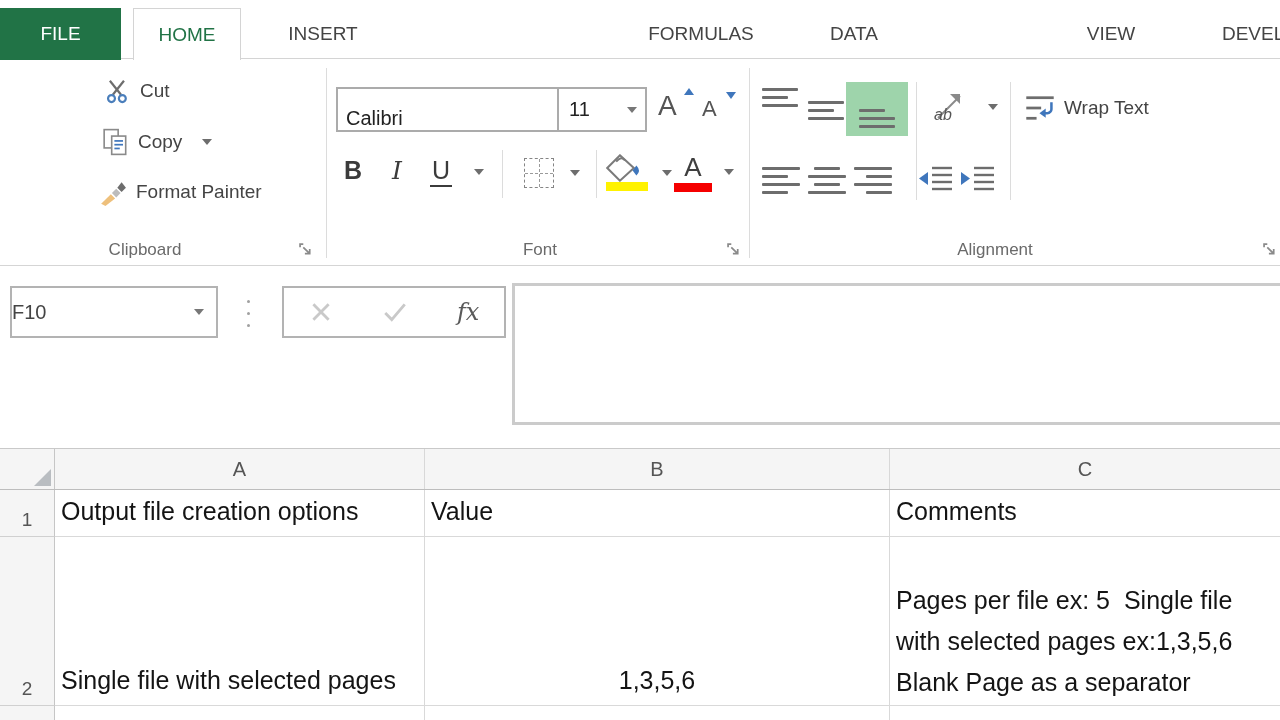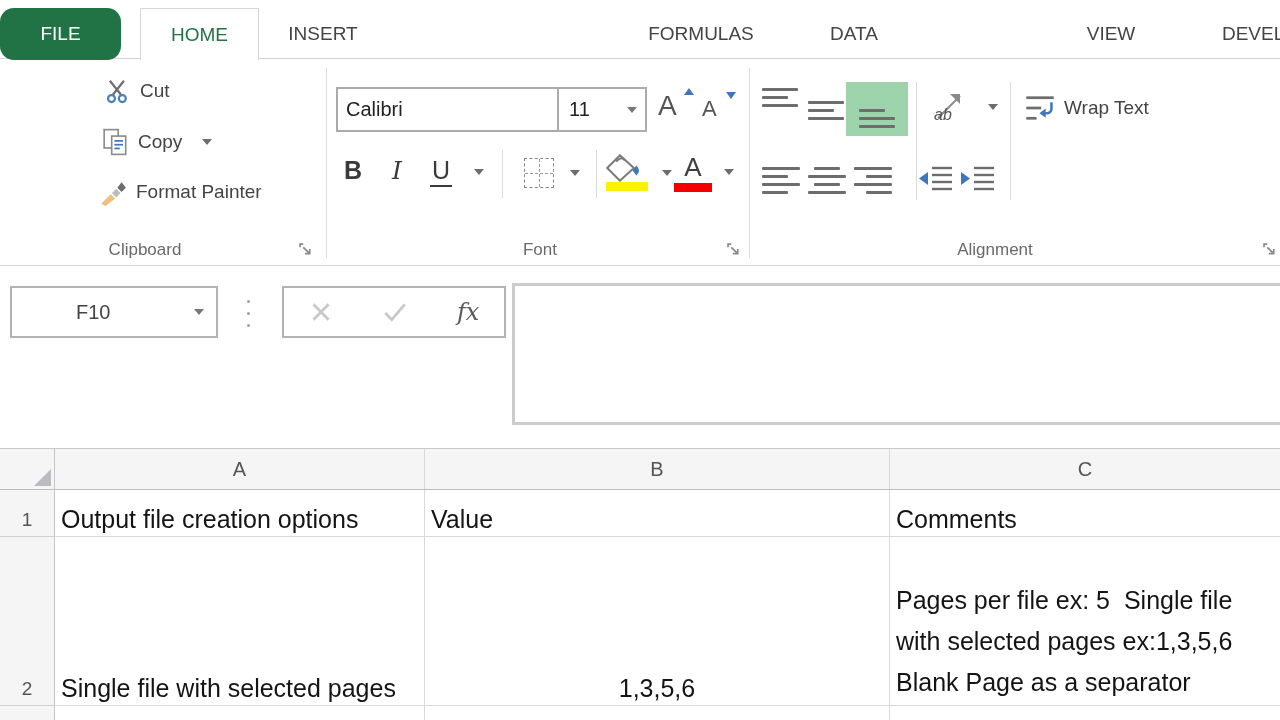--- a/index.html
+++ b/index.html
@@ -55,21 +55,21 @@
               border-top:7px solid #3f76bc; position:absolute; }
   
   .lines { display:flex; flex-direction:column; }
   .lines i { display:block; height:3px; background:#6d6d6d; border-radius:1px; }
   .selected-tool { background:#9ed4ab; }
   
   .fxrow { position:absolute; left:0; top:266px; width:1280px; height:182px; background:#fff; }
   .namebox { position:absolute; left:10px; top:20px; width:208px; height:52px;
              border:2px solid #b3b3b3; display:flex; align-items:center;
              font-size:20px; color:#444; }
-  .namebox .nb-text { margin-left:64px; }
+  .namebox .nb-text { }
   .namebox .caret { position:absolute; right:12px; border-top-color:#777; }
   .dotsep { position:absolute; left:247px; top:34px; display:flex; flex-direction:column; gap:9px; }
   .dotsep i { width:3px; height:3px; background:#a0a0a0; border-radius:50%; }
   .fxbox { position:absolute; left:282px; top:20px; width:224px; height:52px;
            border:2px solid #b3b3b3; display:flex; align-items:center; justify-content:space-around; }
   .fx-glyph { font-family:"DejaVu Serif", serif; font-style:italic; font-size:24px; color:#5a5a5a; }
   .formulabox { position:absolute; left:512px; top:17px; width:790px; height:142px;
                 border:3px solid #cbcbcb; background:#fff; font-size:20px; color:#222; padding:4px 8px; }
   
   .sheet { position:absolute; left:0; top:448px; width:1280px; height:272px;
@@ -81,37 +81,37 @@
   .colhdr { display:flex; align-items:center; justify-content:center;
             font-size:20px; color:#555; border-right:1px solid #d8d8d8; }
   .wA { width:370px; } .wB { width:465px; } .wC { width:390px; border-right:none; }
   .sheet-row { display:flex; }
   .row1 { height:47px; } .row2 { height:169px; } .row3 { height:15px; }
   .rowhdr { width:55px; background:#f5f5f5; border-right:1px solid #c6c6c6;
             border-bottom:1px solid #d0d0d0; display:flex; align-items:flex-end;
             justify-content:center; font-size:19px; color:#555; padding-bottom:5px; }
   .cell { border-right:1px solid #d9d9d9; border-bottom:1px solid #d9d9d9;
           font-size:25px; color:#141414; display:flex; align-items:flex-end;
-          overflow:hidden; padding:0 0 2px 6px; }
+          overflow:hidden; padding:0 0 10px 6px; }
   .cell.cC { border-right:none; }
   .cell-nowrap { white-space:nowrap; padding-right:0; }
   .cell-center { justify-content:center; padding-left:0; }
   .cell-wrap { white-space:pre-wrap; line-height:41px; padding-bottom:2px; }
   .cell-wrap .inner { width:345px; }
   .row3 .cell { border-bottom:none; }
   svg { display:block; }
 </style>
 </head>
 <body>
 
 <div class="screen">
 
   <div class="tabbar">
-    <div class="tab tab-file" style="left:0;border-radius:14px;">FILE</div>
-    <div class="tab tab-active" style="left:140px; width:119px;">HOME</div>
+    <div class="tab tab-file" style="left:0;">FILE</div>
+    <div class="tab tab-active" style="left:133px; width:108px;">HOME</div>
     <div class="tab" style="left:258px; width:130px;">INSERT</div>
     <div class="tab" style="left:616px; width:170px;">FORMULAS</div>
     <div class="tab" style="left:798px; width:112px;">DATA</div>
     <div class="tab" style="left:1058px; width:106px;">VIEW</div>
     <div class="tab" style="left:1182px; width:196px;">DEVELOPER</div>
   </div>
 
   <div class="ribbon">
 
 
@@ -149,21 +149,21 @@
     <div class="grouplabel" style="left:40px; width:210px;">Clipboard</div>
     <div class="launcher" style="left:299px;">
       <svg width="15" height="15" viewBox="0 0 14 14">
         <path d="M1 4 V1 H4" fill="none" stroke="#8a8a8a" stroke-width="1.6"></path>
         <path d="M4 4 L10 10 M10 5.5 V10 H5.5" fill="none" stroke="#8a8a8a" stroke-width="1.6"></path>
       </svg>
     </div>
 
     <div class="vsep" style="left:326px; top:8px; height:190px;"></div>
 
-    <div class="combo" style="left:336px; top:27px; width:265px;">
+    <div class="combo" style="left:336px; top:27px; width:265px;align-items:flex-end;">
       <span style="margin-left:8px;">Calibri</span>
       <span class="caret"></span>
     </div>
     <div class="combo" style="left:557px; top:27px; width:90px;">
       <span style="margin-left:10px;">11</span>
       <span class="caret"></span>
     </div>
 
     <div style="position:absolute; left:658px; top:30px; width:34px; height:40px;">
       <span style="font-size:28px; color:#555;">A</span>

